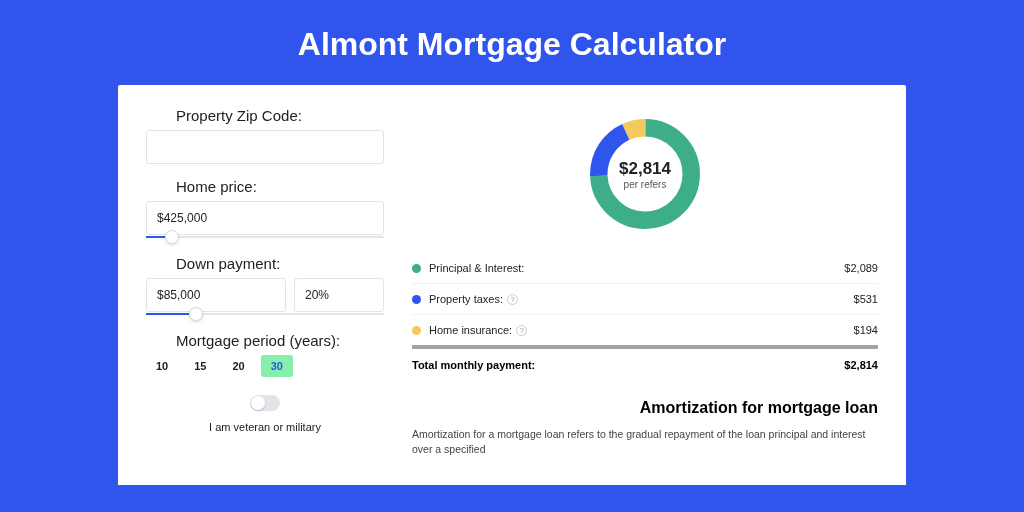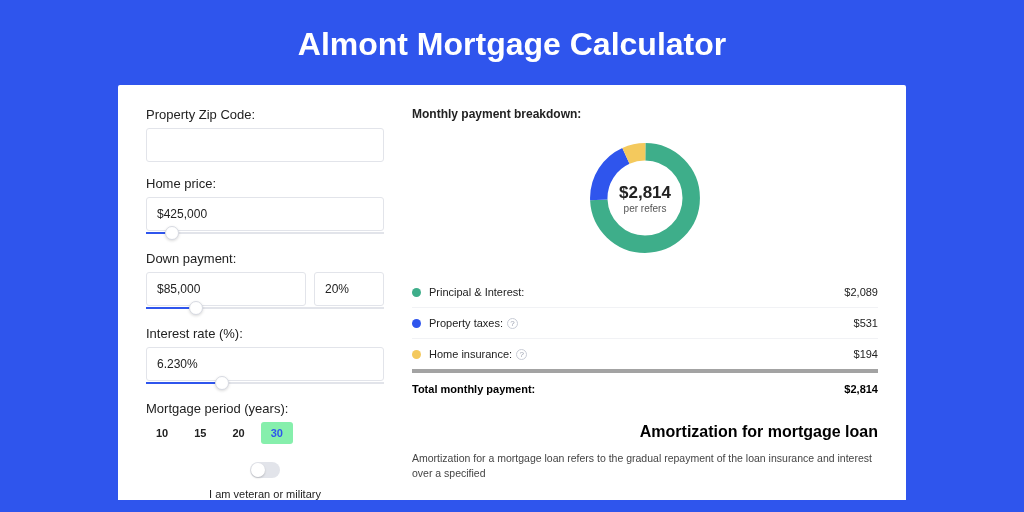--- a/index.html
+++ b/index.html
@@ -2,27 +2,27 @@
 <html><head>
 <meta charset="utf-8">
 <style>
   * { box-sizing: border-box; margin: 0; padding: 0; }
   html, body { width: 1024px; height: 512px; overflow: hidden; font-family: -apple-system, BlinkMacSystemFont, "Segoe UI", Arial, sans-serif; }
   body { background: #2f55ed; }
   .page-title { color: #fff; text-align: center; font-size: 32px; font-weight: 700; padding: 26px 0 22px; }
   .card { background: #fff; width: 788px; margin: 0 auto; border-radius: 2px 2px 0 0; padding: 22px 28px 0; display: flex; gap: 28px; min-height: 400px; }
   .left { width: 238px; flex: 0 0 238px; }
   .right { flex: 1; }
-  .field-label { font-size: 13px; color: #222; margin-bottom: 6px; }
+  .field-label { font-size: 15px; color: #222; margin-bottom: 6px; margin-left: 30px; }
   .field-group { margin-bottom: 14px; }
   .input { width: 100%; border: 1px solid #e2e4ea; border-radius: 3px; padding: 9px 10px; font-size: 12px; color: #222; }
   .input::placeholder { color: #888; }
   .dl-row { display: flex; gap: 8px; }
   .dl-row .input:first-child { flex: 1; }
-  .dl-row .input:last-child { width: 70px; }
+  .dl-row .input:last-child { width: 90px; }
   .slider-wrap { position: relative; height: 8px; margin-top: -2px; }
   .slider-track { position: absolute; top: 3px; left: 0; right: 0; height: 2px; background: #e2e4ea; }
   .slider-fill { position: absolute; top: 3px; left: 0; height: 2px; background: #2f55ed; }
   .slider-thumb { position: absolute; top: -3px; width: 14px; height: 14px; background: #fff; border: 1px solid #d7dae2; border-radius: 50%; margin-left: -7px; box-shadow: 0 1px 3px rgba(0,0,0,.15); }
   .period-row { display: flex; gap: 6px; }
   .period-btn { font-size: 11px; font-weight: 600; padding: 5px 10px; border-radius: 3px; cursor: pointer; color: #222; border: none; background: transparent;}
   .period-btn.active { background: #86efac; color: #2f55ed; }
   .toggle-row { display: flex; align-items: center; gap: 10px; margin-top: 18px; flex-direction: column; }
   .toggle { width: 30px; height: 16px; border-radius: 8px; background: #e2e4ea; position: relative; cursor:pointer;}
   .toggle-knob { width: 14px; height: 14px; border-radius: 50%; background: #fff; position: absolute; top: 1px; left: 1px; box-shadow: 0 1px 2px rgba(0,0,0,.2); }
@@ -75,29 +75,20 @@
         <input class="input" value="$85,000" style="">
         <input class="input" value="20%" style="">
       </div>
       <div class="slider-wrap">
         <div class="slider-track"></div>
         <div class="slider-fill" id="dp-fill" style="width: 21%;"></div>
         <div class="slider-thumb" id="dp-thumb" style="left: 21%;"></div>
       </div>
     </div>
 
-    <div class="field-group">
-      <div class="field-label">Interest rate (%):</div>
-      <input class="input" value="6.230%" style="">
-      <div class="slider-wrap">
-        <div class="slider-track"></div>
-        <div class="slider-fill" id="ir-fill" style="width: 32%;"></div>
-        <div class="slider-thumb" id="ir-thumb" style="left: 32%;"></div>
-      </div>
-    </div>
 
     <div class="field-group">
       <div class="field-label">Mortgage period (years):</div>
       <div class="period-row" id="period-row">
           <button class="period-btn">10</button>
           <button class="period-btn">15</button>
           <button class="period-btn">20</button>
           <button class="period-btn active">30</button>
         </div>
     </div>
@@ -105,21 +96,20 @@
     <div class="toggle-row">
       <div class="toggle">
           <div class="toggle-knob"></div>
         </div>
       <div class="toggle-label">I am veteran or military</div>
     </div>
 
   </div>
 
   <div class="right">
-    <div class="section-title">Monthly payment breakdown:</div>
 
     <div class="donut-wrap">
       <div class="donut">
         <svg viewBox="0 0 42 42" id="donut-svg">
             <circle cx="21" cy="21" r="15.9155" fill="none" stroke="#3eae8a" stroke-width="6" stroke-dasharray="74.23596304193319 25.76403695806681" stroke-dashoffset="25"></circle>
             <circle cx="21" cy="21" r="15.9155" fill="none" stroke="#2f55ed" stroke-width="6" stroke-dasharray="18.86993603411514 81.13006396588486" stroke-dashoffset="-49.23596304193319"></circle>
             <circle cx="21" cy="21" r="15.9155" fill="none" stroke="#f4c95d" stroke-width="6" stroke-dasharray="6.89410092395167 93.10589907604833" stroke-dashoffset="-68.10589907604833"></circle>
           </svg>
         <div class="donut-center">
           <div class="donut-amount">$2,814</div>
@@ -154,16 +144,16 @@
         </div>
       </div>
 
     <div class="total-row">
       <div class="tlabel">Total monthly payment:</div>
       <div>$2,814</div>
     </div>
 
     <div class="amort">
       <div class="amort-title">Amortization for mortgage loan</div>
-      <div class="amort-text">Amortization for a mortgage loan refers to the gradual repayment of the loan insurance and interest over a specified</div>
+      <div class="amort-text">Amortization for a mortgage loan refers to the gradual repayment of the loan principal and interest over a specified</div>
     </div>
   </div>
 </div>
 
 </body></html>

